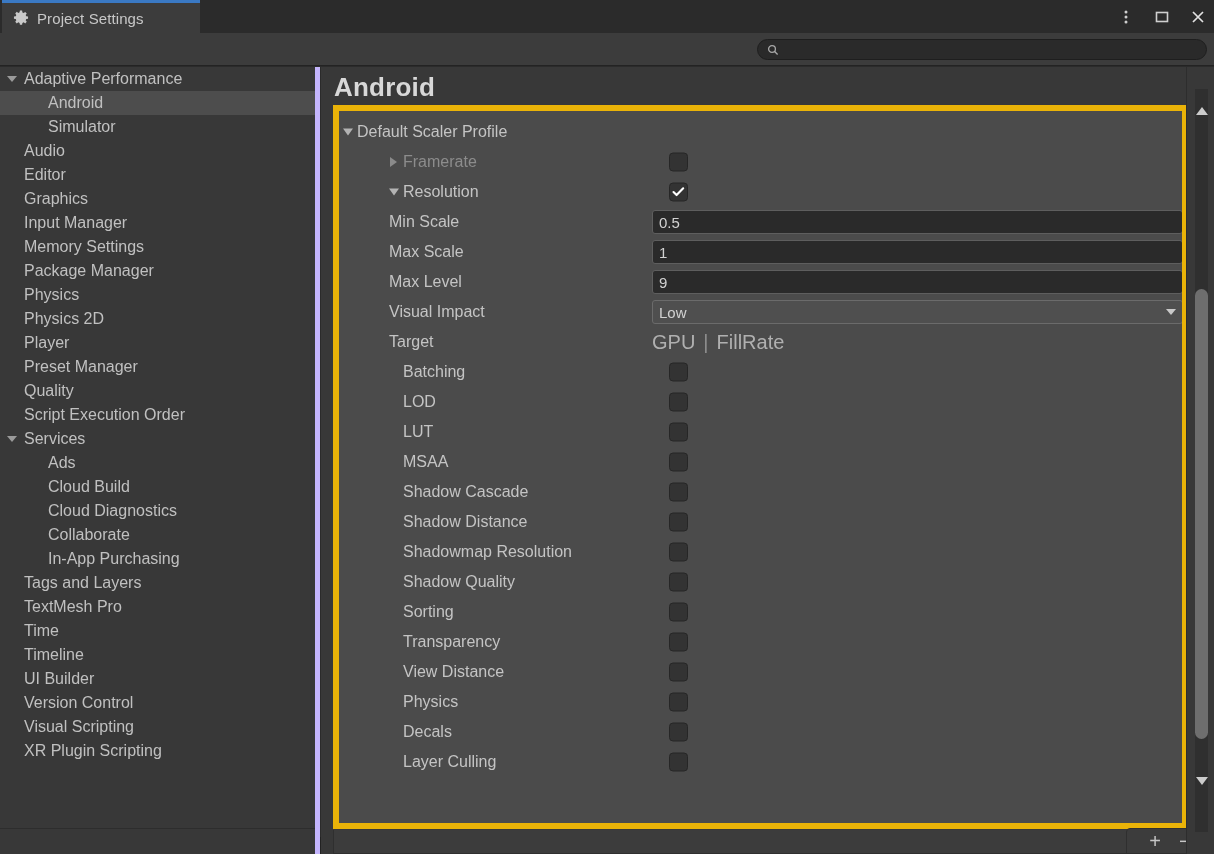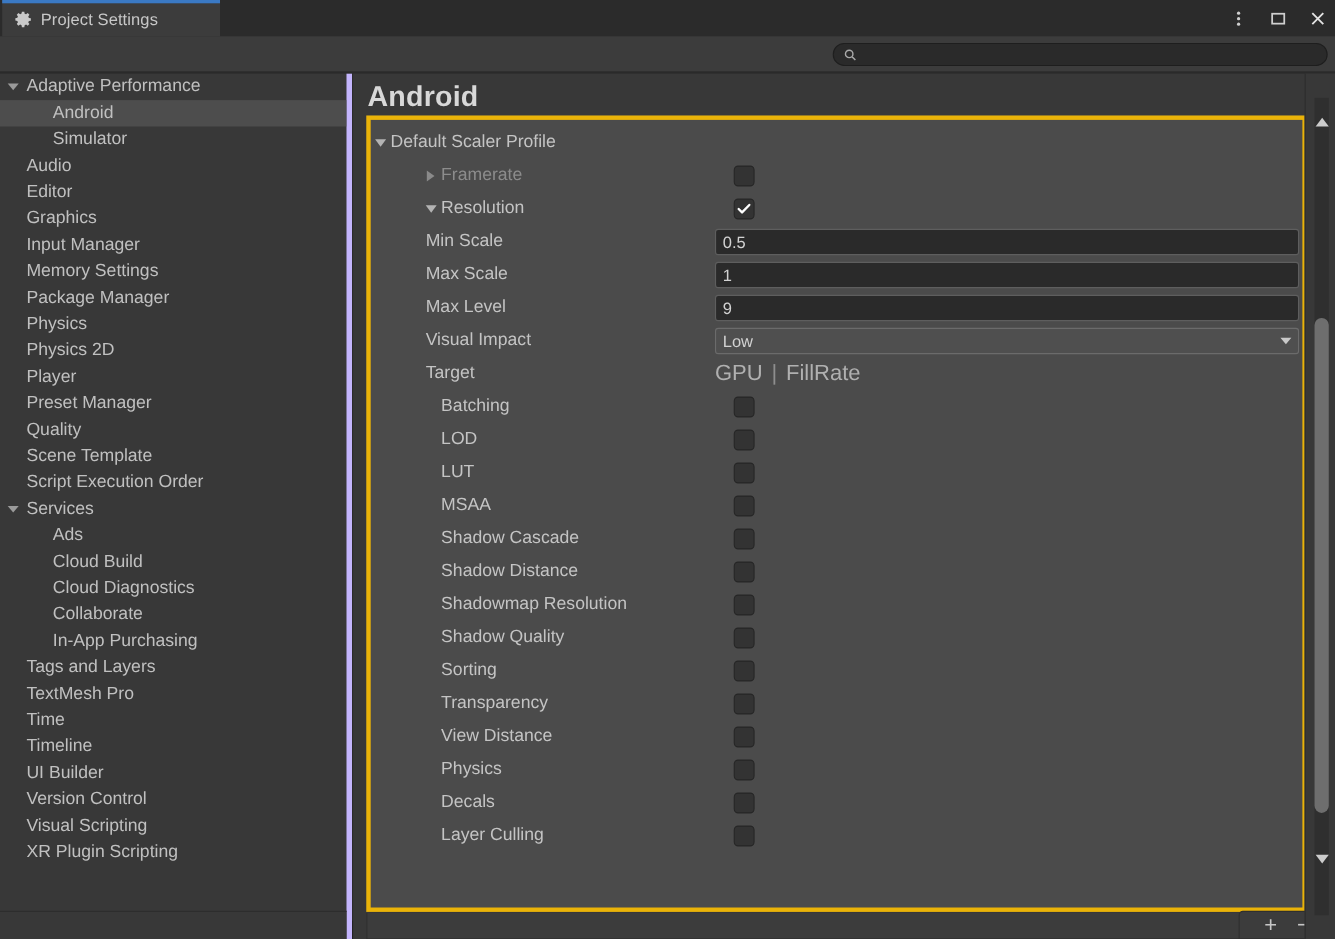--- a/index.html
+++ b/index.html
@@ -91,21 +91,21 @@
     overflow: hidden;
   }
   .main-title {
     position: absolute; left: 13px; top: 5px;
     color: #d8d8d8; font-size: 26px; font-weight: bold; letter-spacing: .2px;
   }
   .panel {
     position: absolute; left: 12px; top: 38px;
     width: 855px; height: 724px;
     background: #4b4b4b;
-    border: 4px solid #eab308;
+    border: 6px solid #eab308;
     overflow: hidden;
   }
   .rows { position: absolute; left: 0; top: 6px; width: 100%; }
 
   .row {
     position: relative; height: 30px; display: flex; align-items: center;
   }
   .row .label {
     color: #c4c4c4; font-size: 16px; white-space: nowrap;
   }
@@ -288,23 +288,20 @@
         <div class="nav-item lvl0">
           <span>Player</span>
         </div>
         <div class="nav-item lvl0">
           <span>Preset Manager</span>
         </div>
         <div class="nav-item lvl0">
           <span>Quality</span>
         </div>
         <div class="nav-item lvl0">
-          <span>Scene Template</span>
-        </div>
-        <div class="nav-item lvl0">
           <span>Script Execution Order</span>
         </div>
         <div class="nav-item lvl0">
           <span class="tri"></span>
           <span>Services</span>
         </div>
         <div class="nav-item lvl1">
           <span>Ads</span>
         </div>
         <div class="nav-item lvl1">

